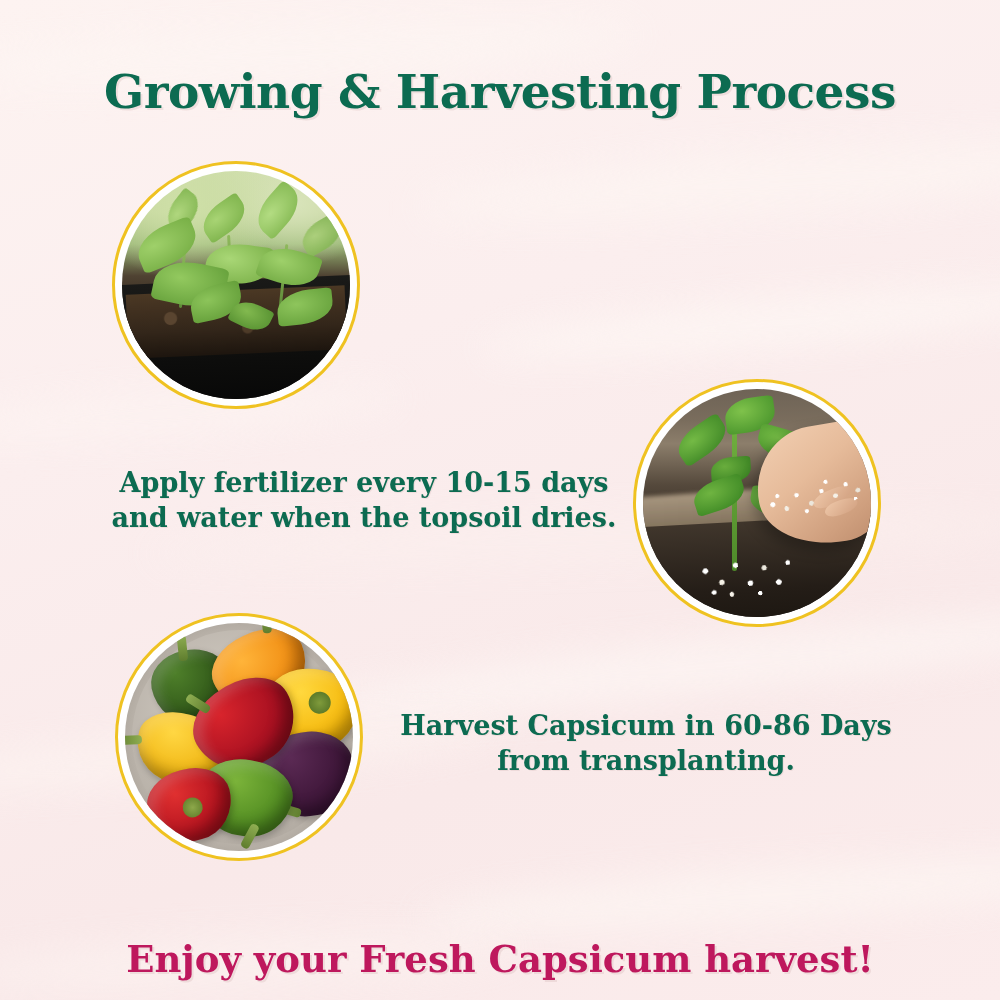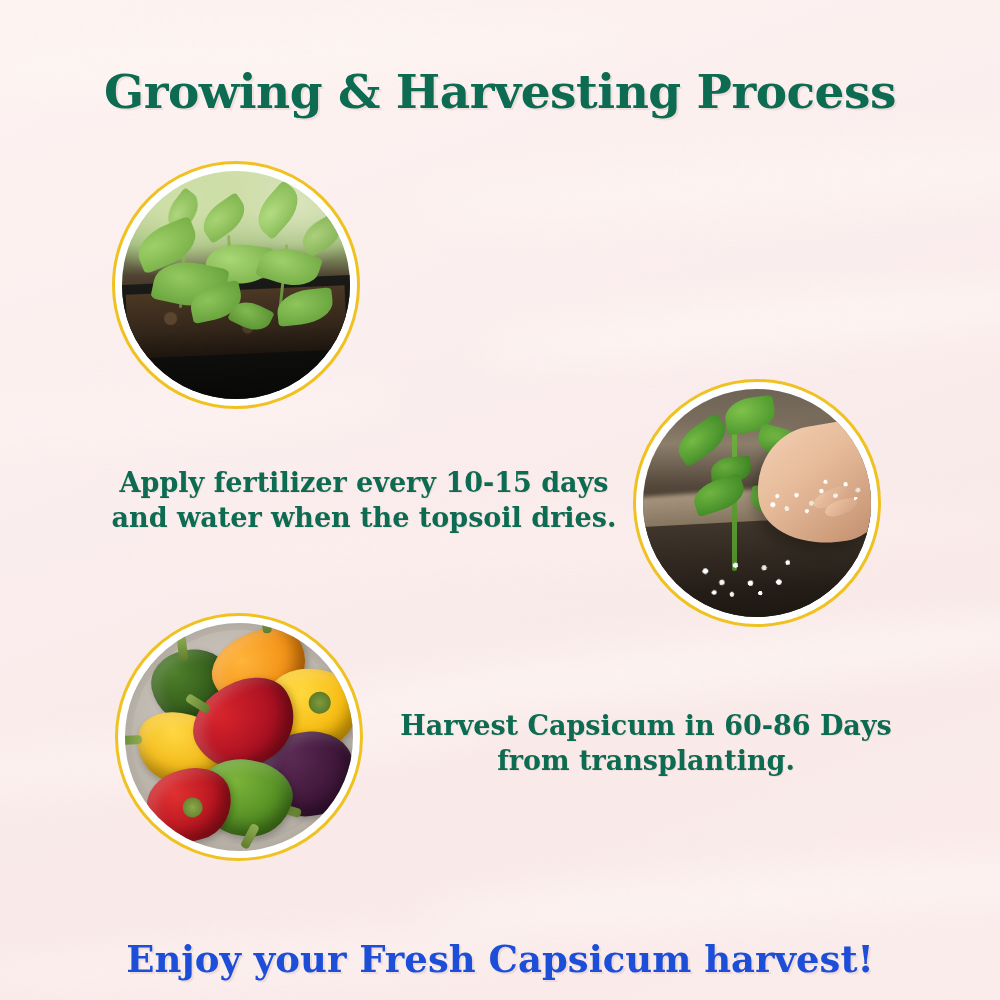--- a/index.html
+++ b/index.html
@@ -78,21 +78,21 @@
 
   .poster-footer {
     position: absolute;
     left: 0; right: 0;
     bottom: 18px;
     text-align: center;
     font-family: "DejaVu Serif", "Liberation Serif", serif;
     font-weight: 700;
     font-size: 37px;
     line-height: 1.22;
-    color: #1d4ed8;
+    color: #be185d;
     text-shadow: 2px 2px 0 rgba(190,150,150,0.20);
   }
 
   
   .photo-frame {
     position: absolute;
     width: 248px;
     height: 248px;
     border-radius: 50%;
     box-sizing: border-box;

